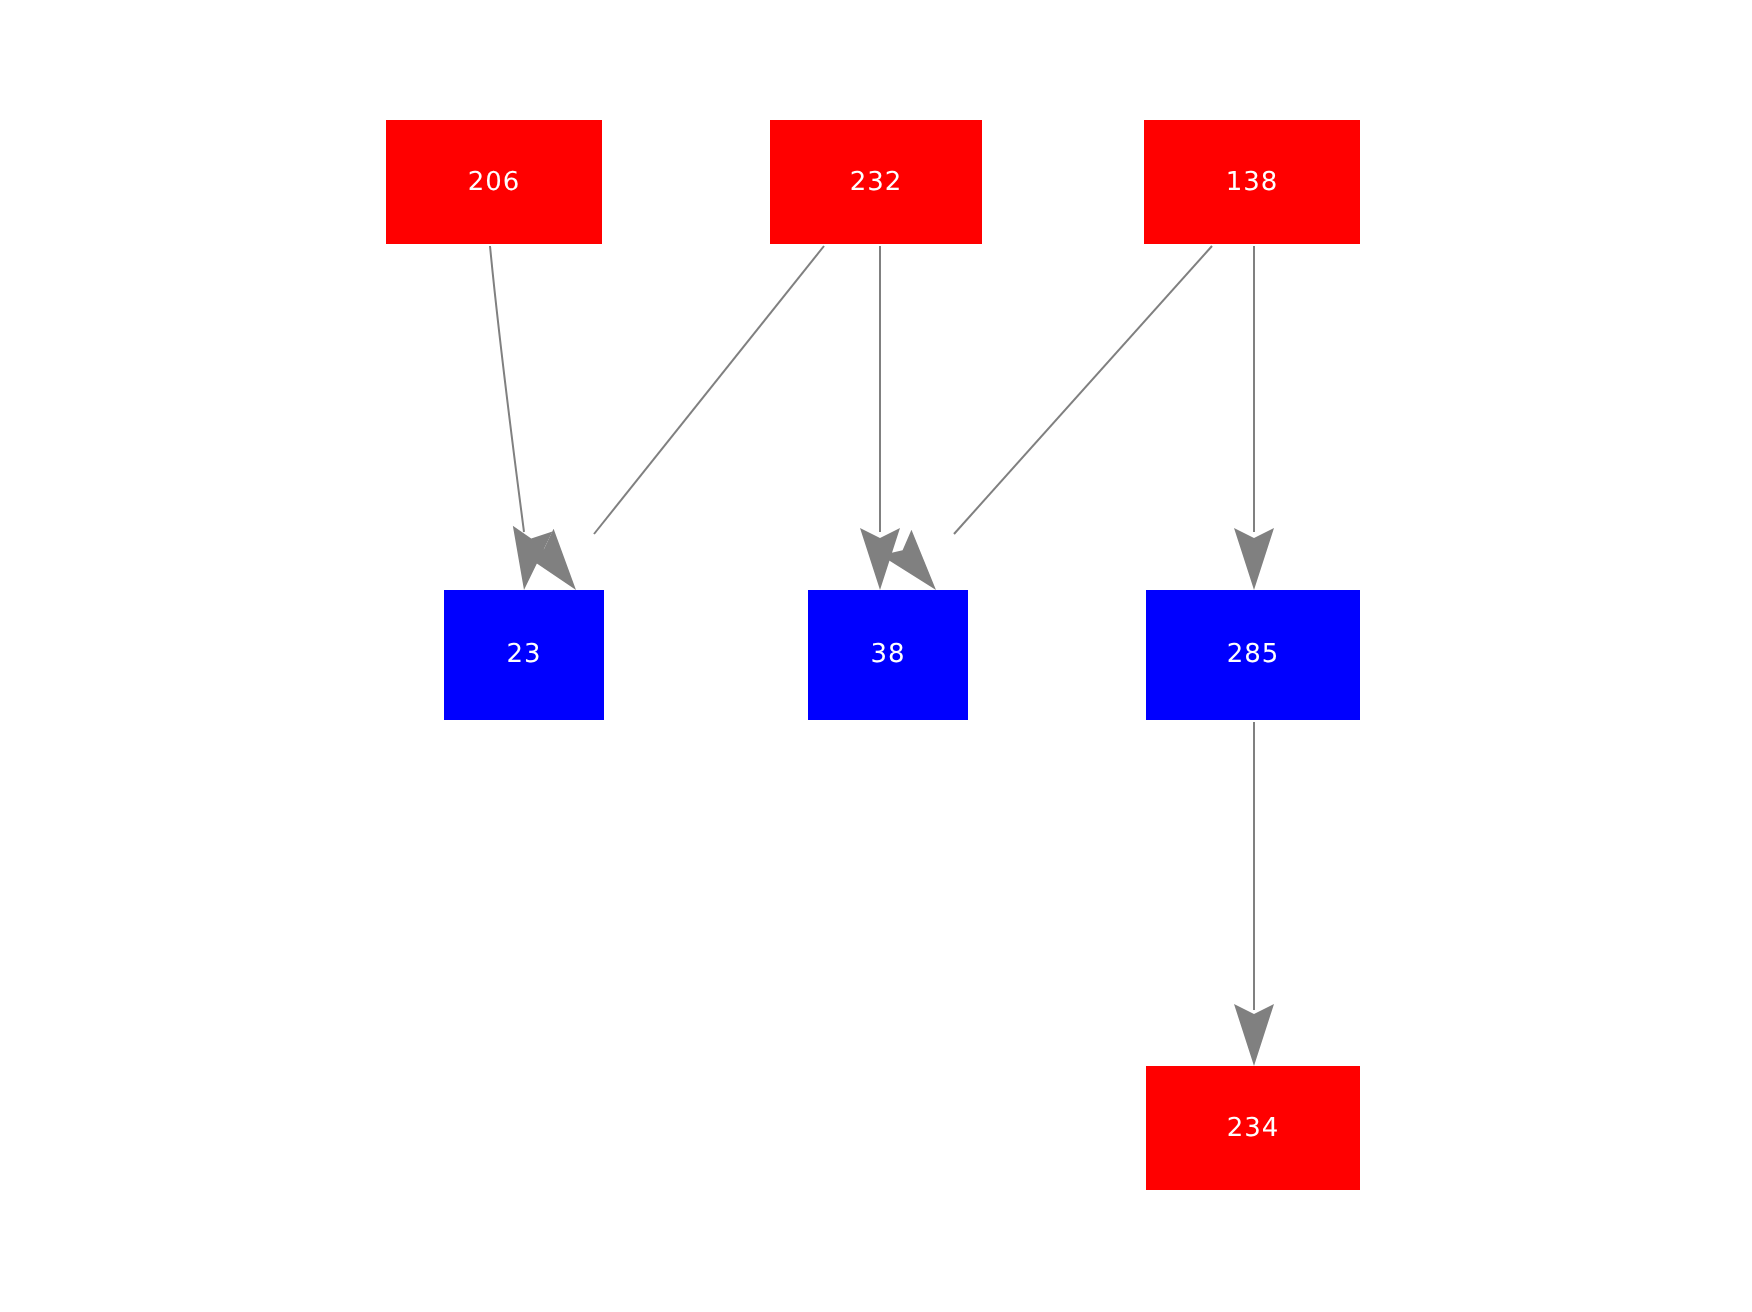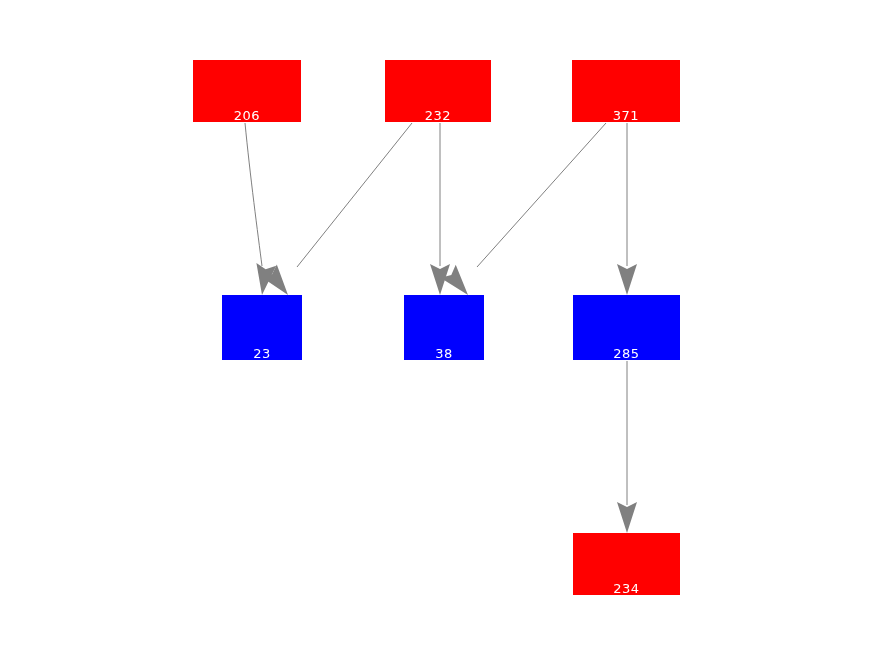--- a/index.html
+++ b/index.html
@@ -23,21 +23,21 @@
     position: absolute;
     left: 0;
     top: 0;
     width: 876px;
     height: 656px;
   }
   .node {
     position: absolute;
     box-sizing: border-box;
     display: flex;
-    align-items: flex-end;
+    align-items: center;
     justify-content: center;
     color: #ffffff;
     font-size: 13px;
     font-family: "DejaVu Sans", sans-serif;
     letter-spacing: 0.5px;
     line-height: 1;
     z-index: 2;
   }
   .node-label {
     pointer-events: none;
@@ -76,21 +76,21 @@
     </svg>
 
   <div id="node-layer">
       <div class="node" style="left: 193px; top: 60px; width: 108px; height: 62px; background: rgb(255, 0, 0); color: rgb(255, 255, 255);">
         <span class="node-label">206</span>
       </div>
       <div class="node" style="left: 385px; top: 60px; width: 106px; height: 62px; background: rgb(255, 0, 0); color: rgb(255, 255, 255);">
         <span class="node-label">232</span>
       </div>
       <div class="node" style="left: 572px; top: 60px; width: 108px; height: 62px; background: rgb(255, 0, 0); color: rgb(255, 255, 255);">
-        <span class="node-label">371</span>
+        <span class="node-label">138</span>
       </div>
       <div class="node" style="left: 222px; top: 295px; width: 80px; height: 65px; background: rgb(0, 0, 255); color: rgb(255, 255, 255);">
         <span class="node-label">23</span>
       </div>
       <div class="node" style="left: 404px; top: 295px; width: 80px; height: 65px; background: rgb(0, 0, 255); color: rgb(255, 255, 255);">
         <span class="node-label">38</span>
       </div>
       <div class="node" style="left: 573px; top: 295px; width: 107px; height: 65px; background: rgb(0, 0, 255); color: rgb(255, 255, 255);">
         <span class="node-label">285</span>
       </div>

